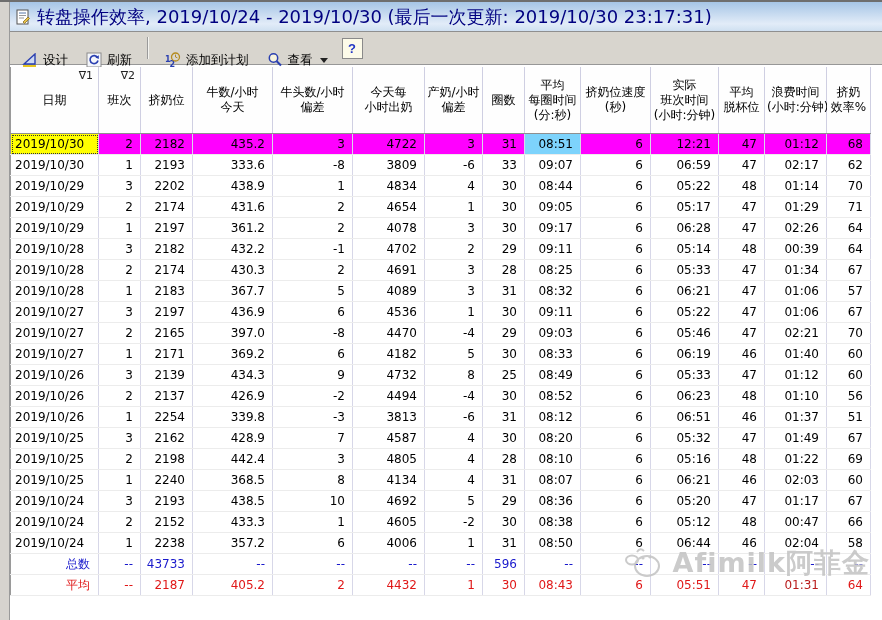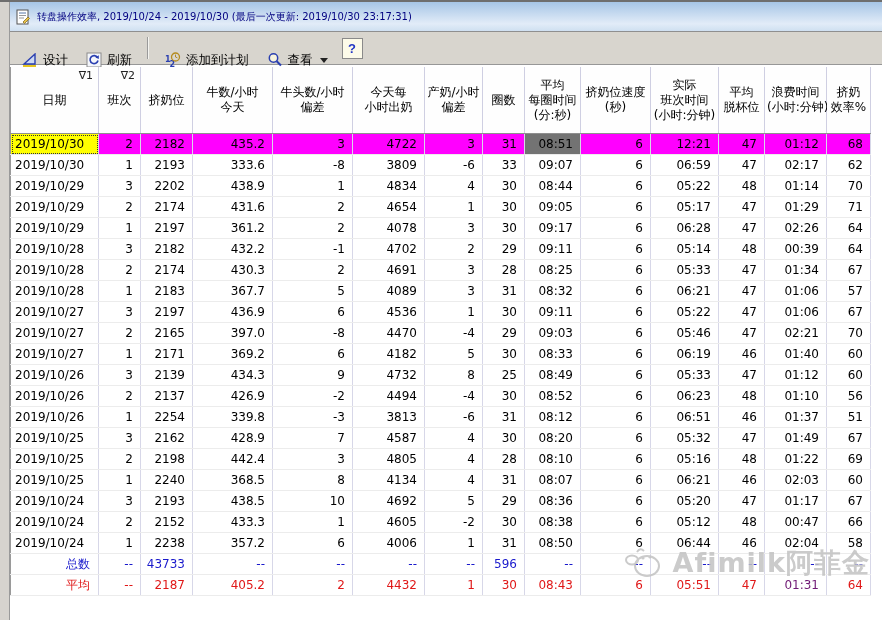--- a/index.html
+++ b/index.html
@@ -6,21 +6,21 @@
   body{width:882px;height:620px;overflow:hidden;background:#ffffff;
        font-family:"DejaVu Sans","Liberation Sans",sans-serif;}
   .window{position:relative;width:882px;height:620px;box-sizing:border-box;
           border-top:2px solid #6e6e6e;}
   .leftframe{position:absolute;left:0;top:0;width:9px;height:618px;
              background:#d6d3ce;border-right:1px solid #9a9a9a;}
   .main{margin-left:10px;}
   .titlebar{height:29px;background:linear-gradient(#a6c5e6,#e2ecf8 75%,#cfe0f1);
             border-bottom:1px solid #8f8f8f;display:flex;align-items:center;
             gap:6px;padding-left:5px;}
-  .titlebar .ttext{font-size:10px;color:#000080;white-space:nowrap;}
+  .titlebar .ttext{font-size:18px;color:#000080;white-space:nowrap;}
   .toolbar{height:32px;background:#d8d5ce;border-bottom:1px solid #979797;
            display:flex;align-items:center;padding:0 4px;gap:2px;}
   .tbtn{display:flex;align-items:center;gap:5px;border:1px solid transparent;
         background:transparent;padding:3px 7px;font-size:12.5px;color:#000;
         font-family:inherit;cursor:default;margin-top:24px;}
   .sep{width:1px;height:22px;background:#9a9a9a;border-right:1px solid #f4f4f0;margin:0 5px;}
   .caret{width:0;height:0;border-left:4px solid transparent;border-right:4px solid transparent;
          border-top:5px solid #222;margin-left:2px;}
   .helpbtn{width:21px;height:21px;border:1px solid #8a8a8a;background:#fdfbe9;
            color:#2336c4;font-weight:bold;font-size:13px;display:flex;
@@ -190,21 +190,21 @@
           <tbody>
             <tr>
               <td class="datec" style="background: rgb(255, 255, 0); outline: rgb(51, 51, 51) dotted 1px; outline-offset: -2px;">2019/10/30</td>
               <td class="num" style="background: rgb(255, 0, 255);">2</td>
               <td class="num" style="background: rgb(255, 0, 255);">2182</td>
               <td class="num" style="background: rgb(255, 0, 255);">435.2</td>
               <td class="num" style="background: rgb(255, 0, 255);">3</td>
               <td class="num" style="background: rgb(255, 0, 255);">4722</td>
               <td class="num" style="background: rgb(255, 0, 255);">3</td>
               <td class="num" style="background: rgb(255, 0, 255);">31</td>
-              <td class="num" style="background: #737373;">08:51</td>
+              <td class="num" style="background: #7dd3fc;">08:51</td>
               <td class="num" style="background: rgb(255, 0, 255);">6</td>
               <td class="num" style="background: rgb(255, 0, 255);">12:21</td>
               <td class="num" style="background: rgb(255, 0, 255);">47</td>
               <td class="num" style="background: rgb(255, 0, 255);">01:12</td>
               <td class="num" style="background: rgb(255, 0, 255);">68</td>
             </tr>
             <tr>
               <td class="datec">2019/10/30</td>
               <td class="num">1</td>
               <td class="num">2193</td>
@@ -530,21 +530,21 @@
               <td class="num" style="color: rgb(224, 24, 24);">2187</td>
               <td class="num" style="color: rgb(224, 24, 24);">405.2</td>
               <td class="num" style="color: rgb(224, 24, 24);">2</td>
               <td class="num" style="color: rgb(224, 24, 24);">4432</td>
               <td class="num" style="color: rgb(224, 24, 24);">1</td>
               <td class="num" style="color: rgb(224, 24, 24);">30</td>
               <td class="num" style="color: rgb(224, 24, 24);">08:43</td>
               <td class="num" style="color: rgb(224, 24, 24);">6</td>
               <td class="num" style="color: rgb(224, 24, 24);">05:51</td>
               <td class="num" style="color: rgb(224, 24, 24);">47</td>
-              <td class="num" style="color: #701a75;">01:31</td>
+              <td class="num" style="color: #b91c1c;">01:31</td>
               <td class="num" style="color: rgb(224, 24, 24);">64</td>
             </tr>
           </tbody>
         </table>
       <div class="watermark">
         <span style="display:flex">
           <svg width="42" height="34" viewBox="0 0 42 34">
             <ellipse cx="24" cy="20" rx="12" ry="10" fill="none" stroke="#c2c2c2" stroke-width="2"></ellipse>
             <ellipse cx="9" cy="14" rx="6" ry="4.5" fill="none" stroke="#c2c2c2" stroke-width="2"></ellipse>
             <circle cx="20" cy="12" r="1.6" fill="#c2c2c2"></circle>

